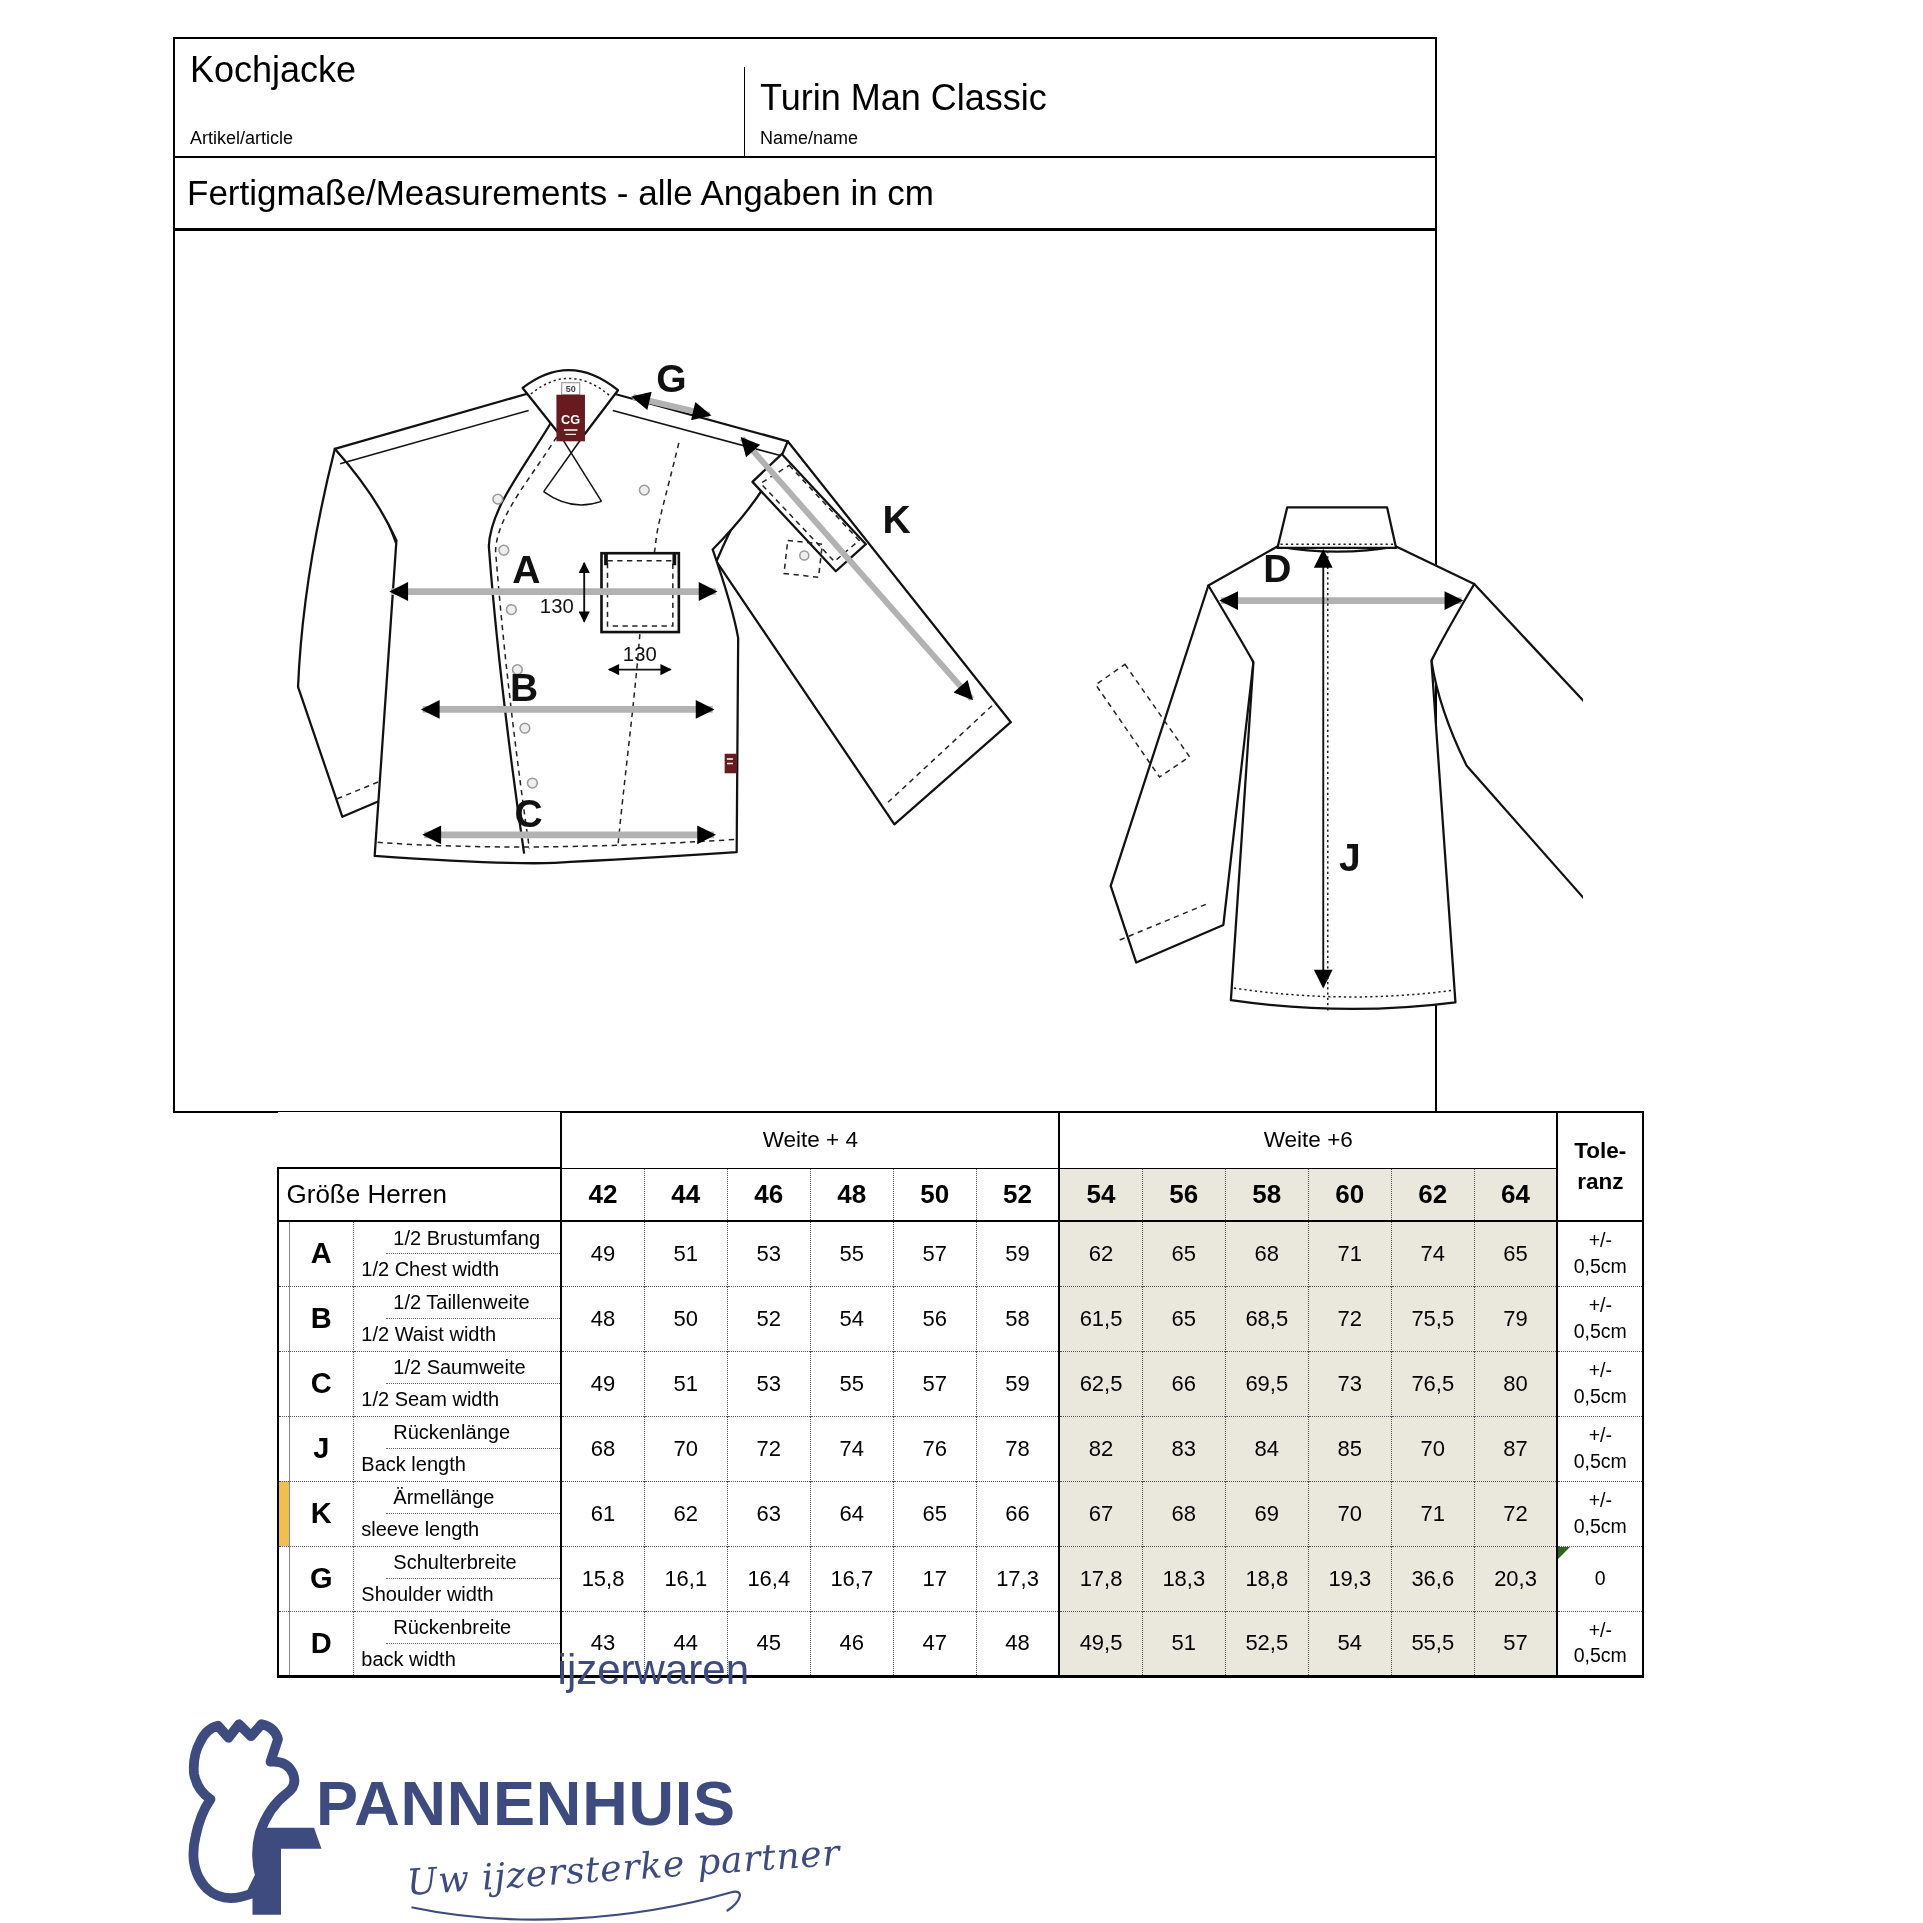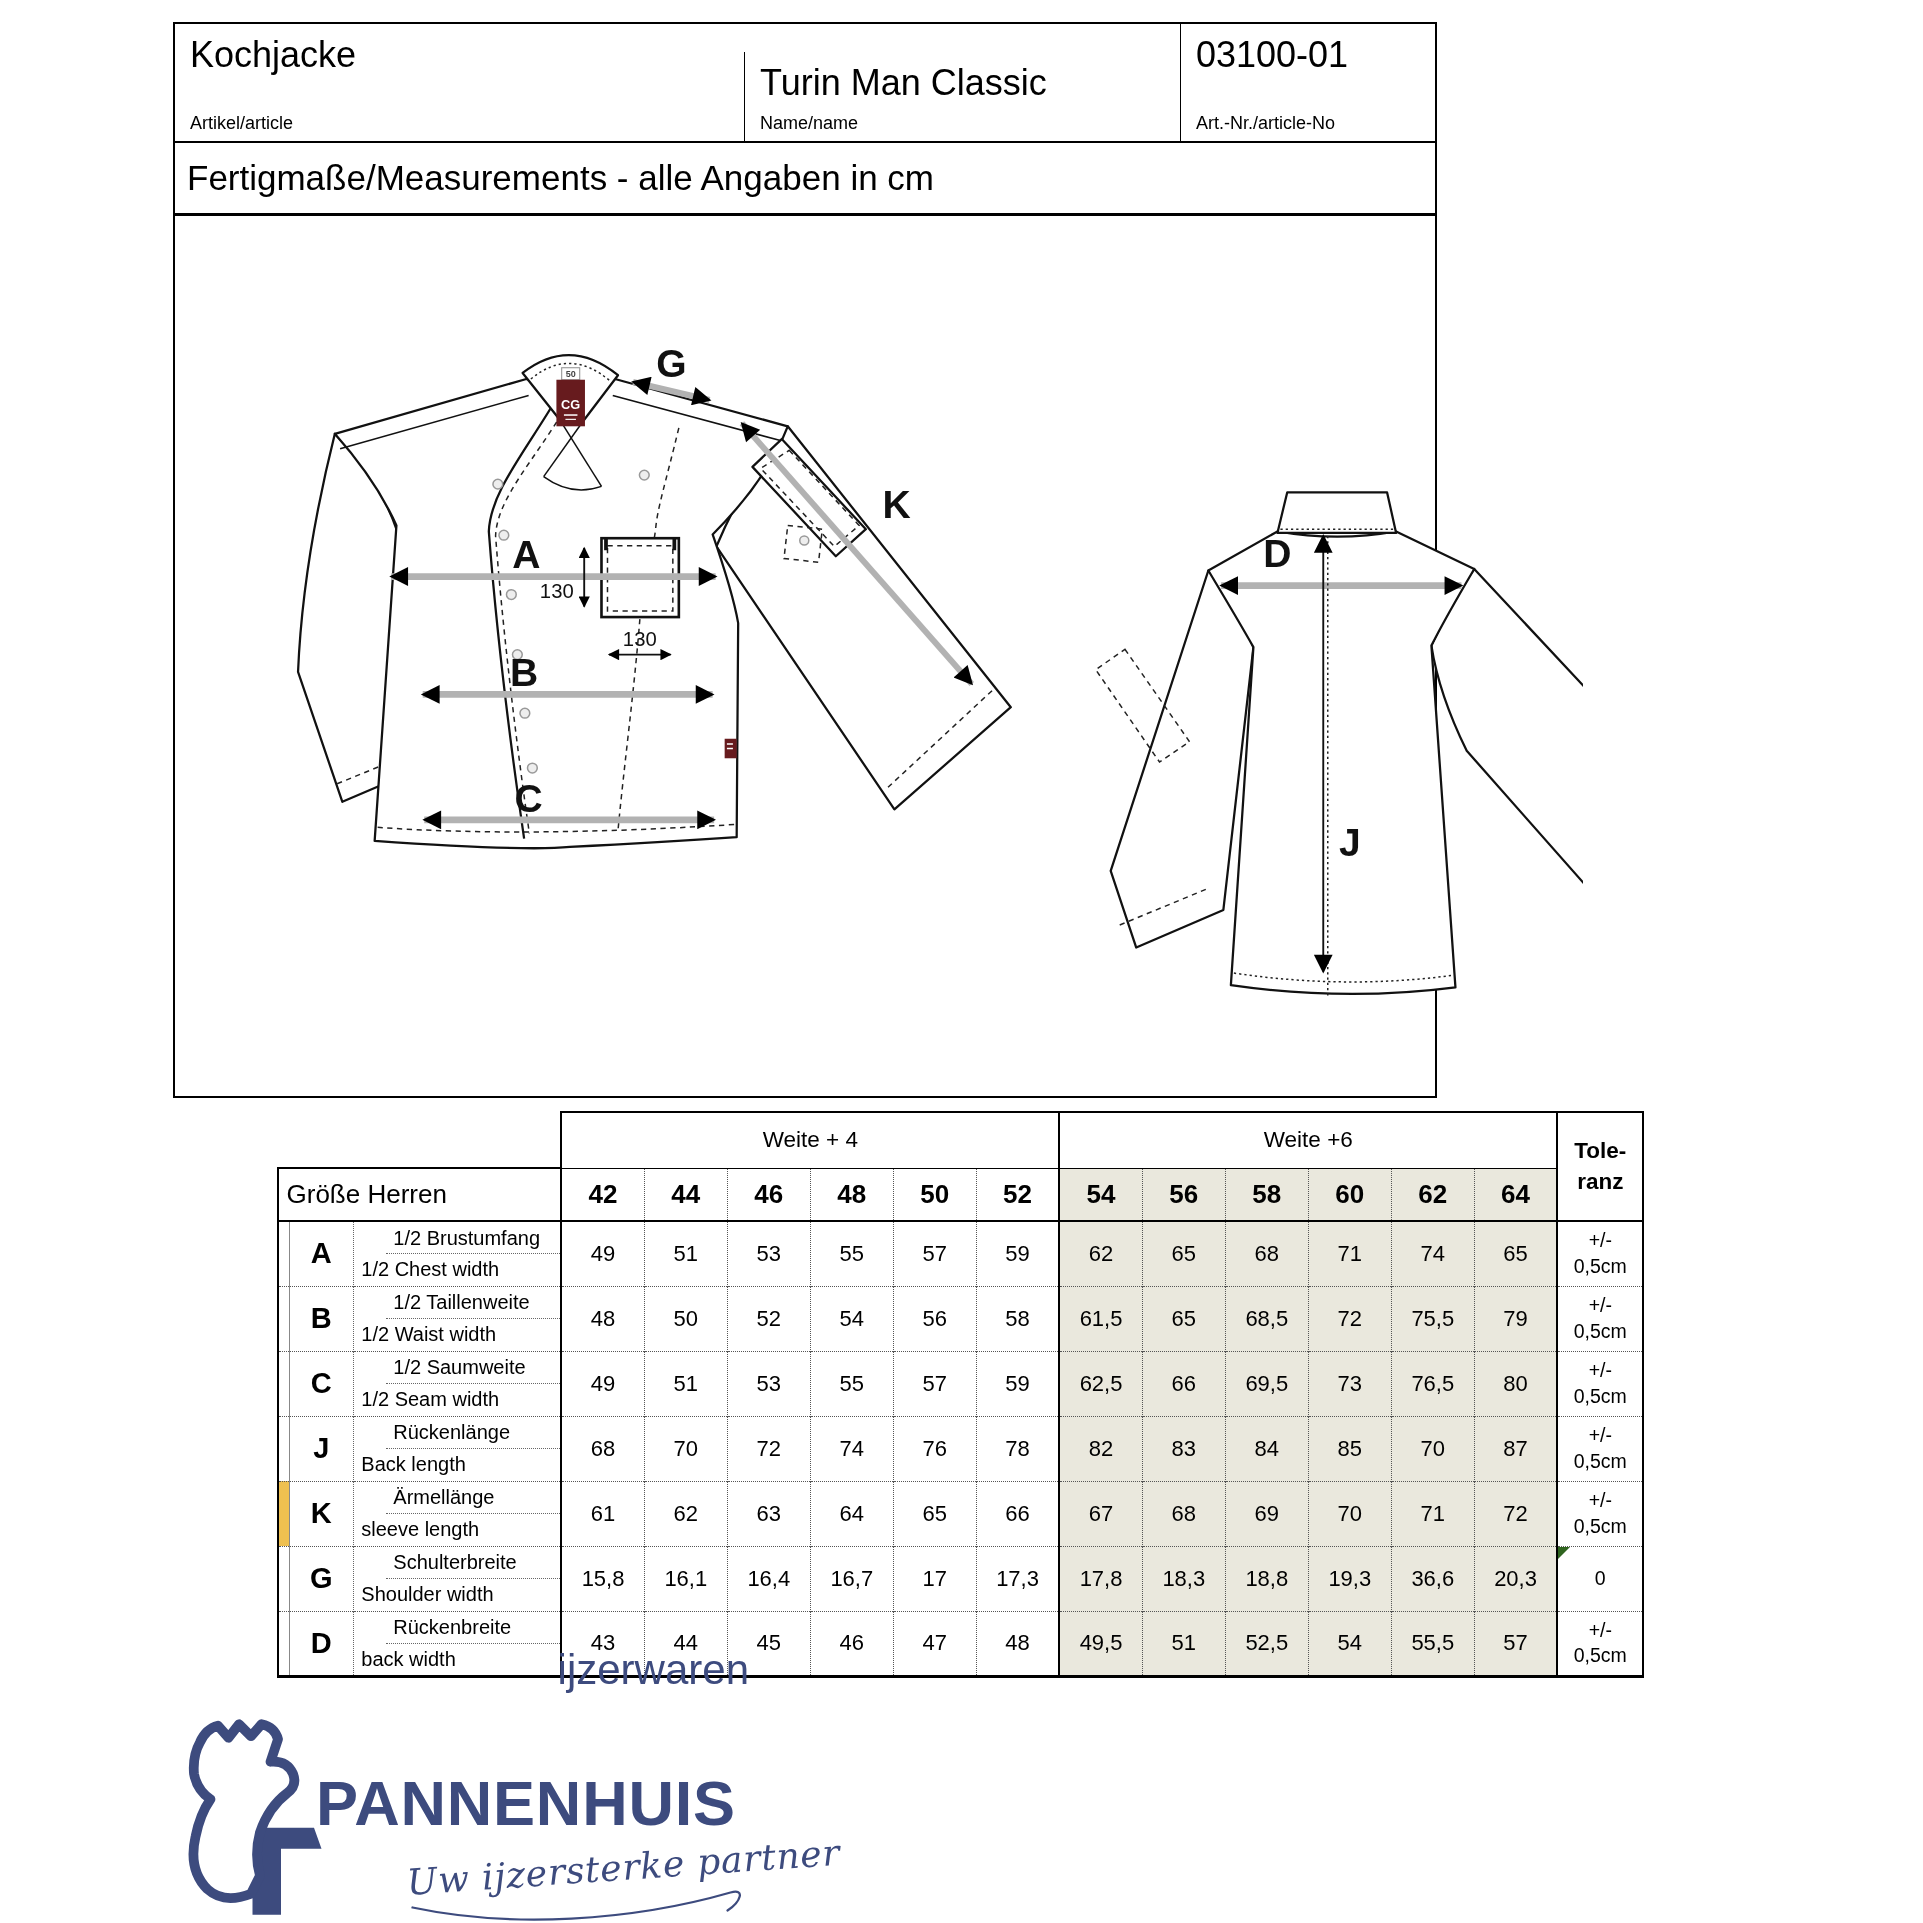--- a/index.html
+++ b/index.html
@@ -1,20 +1,20 @@
 <!DOCTYPE html>
 <html style="--accent_maroon: #671b1e; --logo_blue: #3d4b7e; --beige: #eae8dd; --marker_yellow: #efc050; --note_green: #2f641f; --arrow_gray: #b2b2b2;font-size:12px"><head>
 <meta charset="utf-8">
 <style>
   html,body{margin:0;padding:0;background:#fff;}
   .page{position:relative;width:1924px;height:1924px;background:#fff;overflow:hidden;
         font-family:"Liberation Sans",sans-serif;color:#000;}
 
   
-  .doc-box{position:absolute;left:173px;top:22px;width:1264px;height:1076px;
+  .doc-box{position:absolute;left:173px;top:37px;width:1264px;height:1076px;
            border:2.3px solid #000;box-sizing:border-box;background:#fff;}
   .doc-header{display:flex;height:119px;border-bottom:2.3px solid #000;box-sizing:border-box;}
   .hcell{position:relative;box-sizing:border-box;padding:12px 0 0 15px;}
   .hcell.c1{width:569px;}
   .hcell.c2{width:436px;border-left:1.5px solid #000;margin-top:28px;}
   .hcell.c3{flex:1;border-left:1.5px solid #000;}
   .hmain{font-size:36px;line-height:1.05;}
   .hsub{position:absolute;left:15px;bottom:6.8px;font-size:18px;}
   .doc-title{height:73px;border-bottom:3.8px solid #000;box-sizing:border-box;
              display:flex;align-items:center;padding-left:12px;font-size:35px;}
@@ -81,24 +81,20 @@
   <div class="doc-box">
 
     <div class="doc-header">
       <div class="hcell c1">
         <div class="hmain">Kochjacke</div>
         <div class="hsub">Artikel/article</div>
       </div>
       <div class="hcell c2">
         <div class="hmain">Turin Man Classic</div>
         <div class="hsub">Name/name</div>
-      </div>
-      <div class="hcell c3">
-        <div class="hmain">03100-01</div>
-        <div class="hsub">Art.-Nr./article-No</div>
       </div>
     </div>
 
     <div class="doc-title">Fertigmaße/Measurements - alle Angaben in cm</div>
 
     <svg class="diagram-svg" width="1408" height="878" viewBox="233 288 1873 1169">
       <defs>
         <marker id="ab" viewBox="0 0 10 10" refX="9" refY="5" markerWidth="34" markerHeight="25" markerUnits="userSpaceOnUse" orient="auto-start-reverse">
             <path d="M0,0 L10,5 L0,10 Z" fill="#000"></path>
           </marker>

